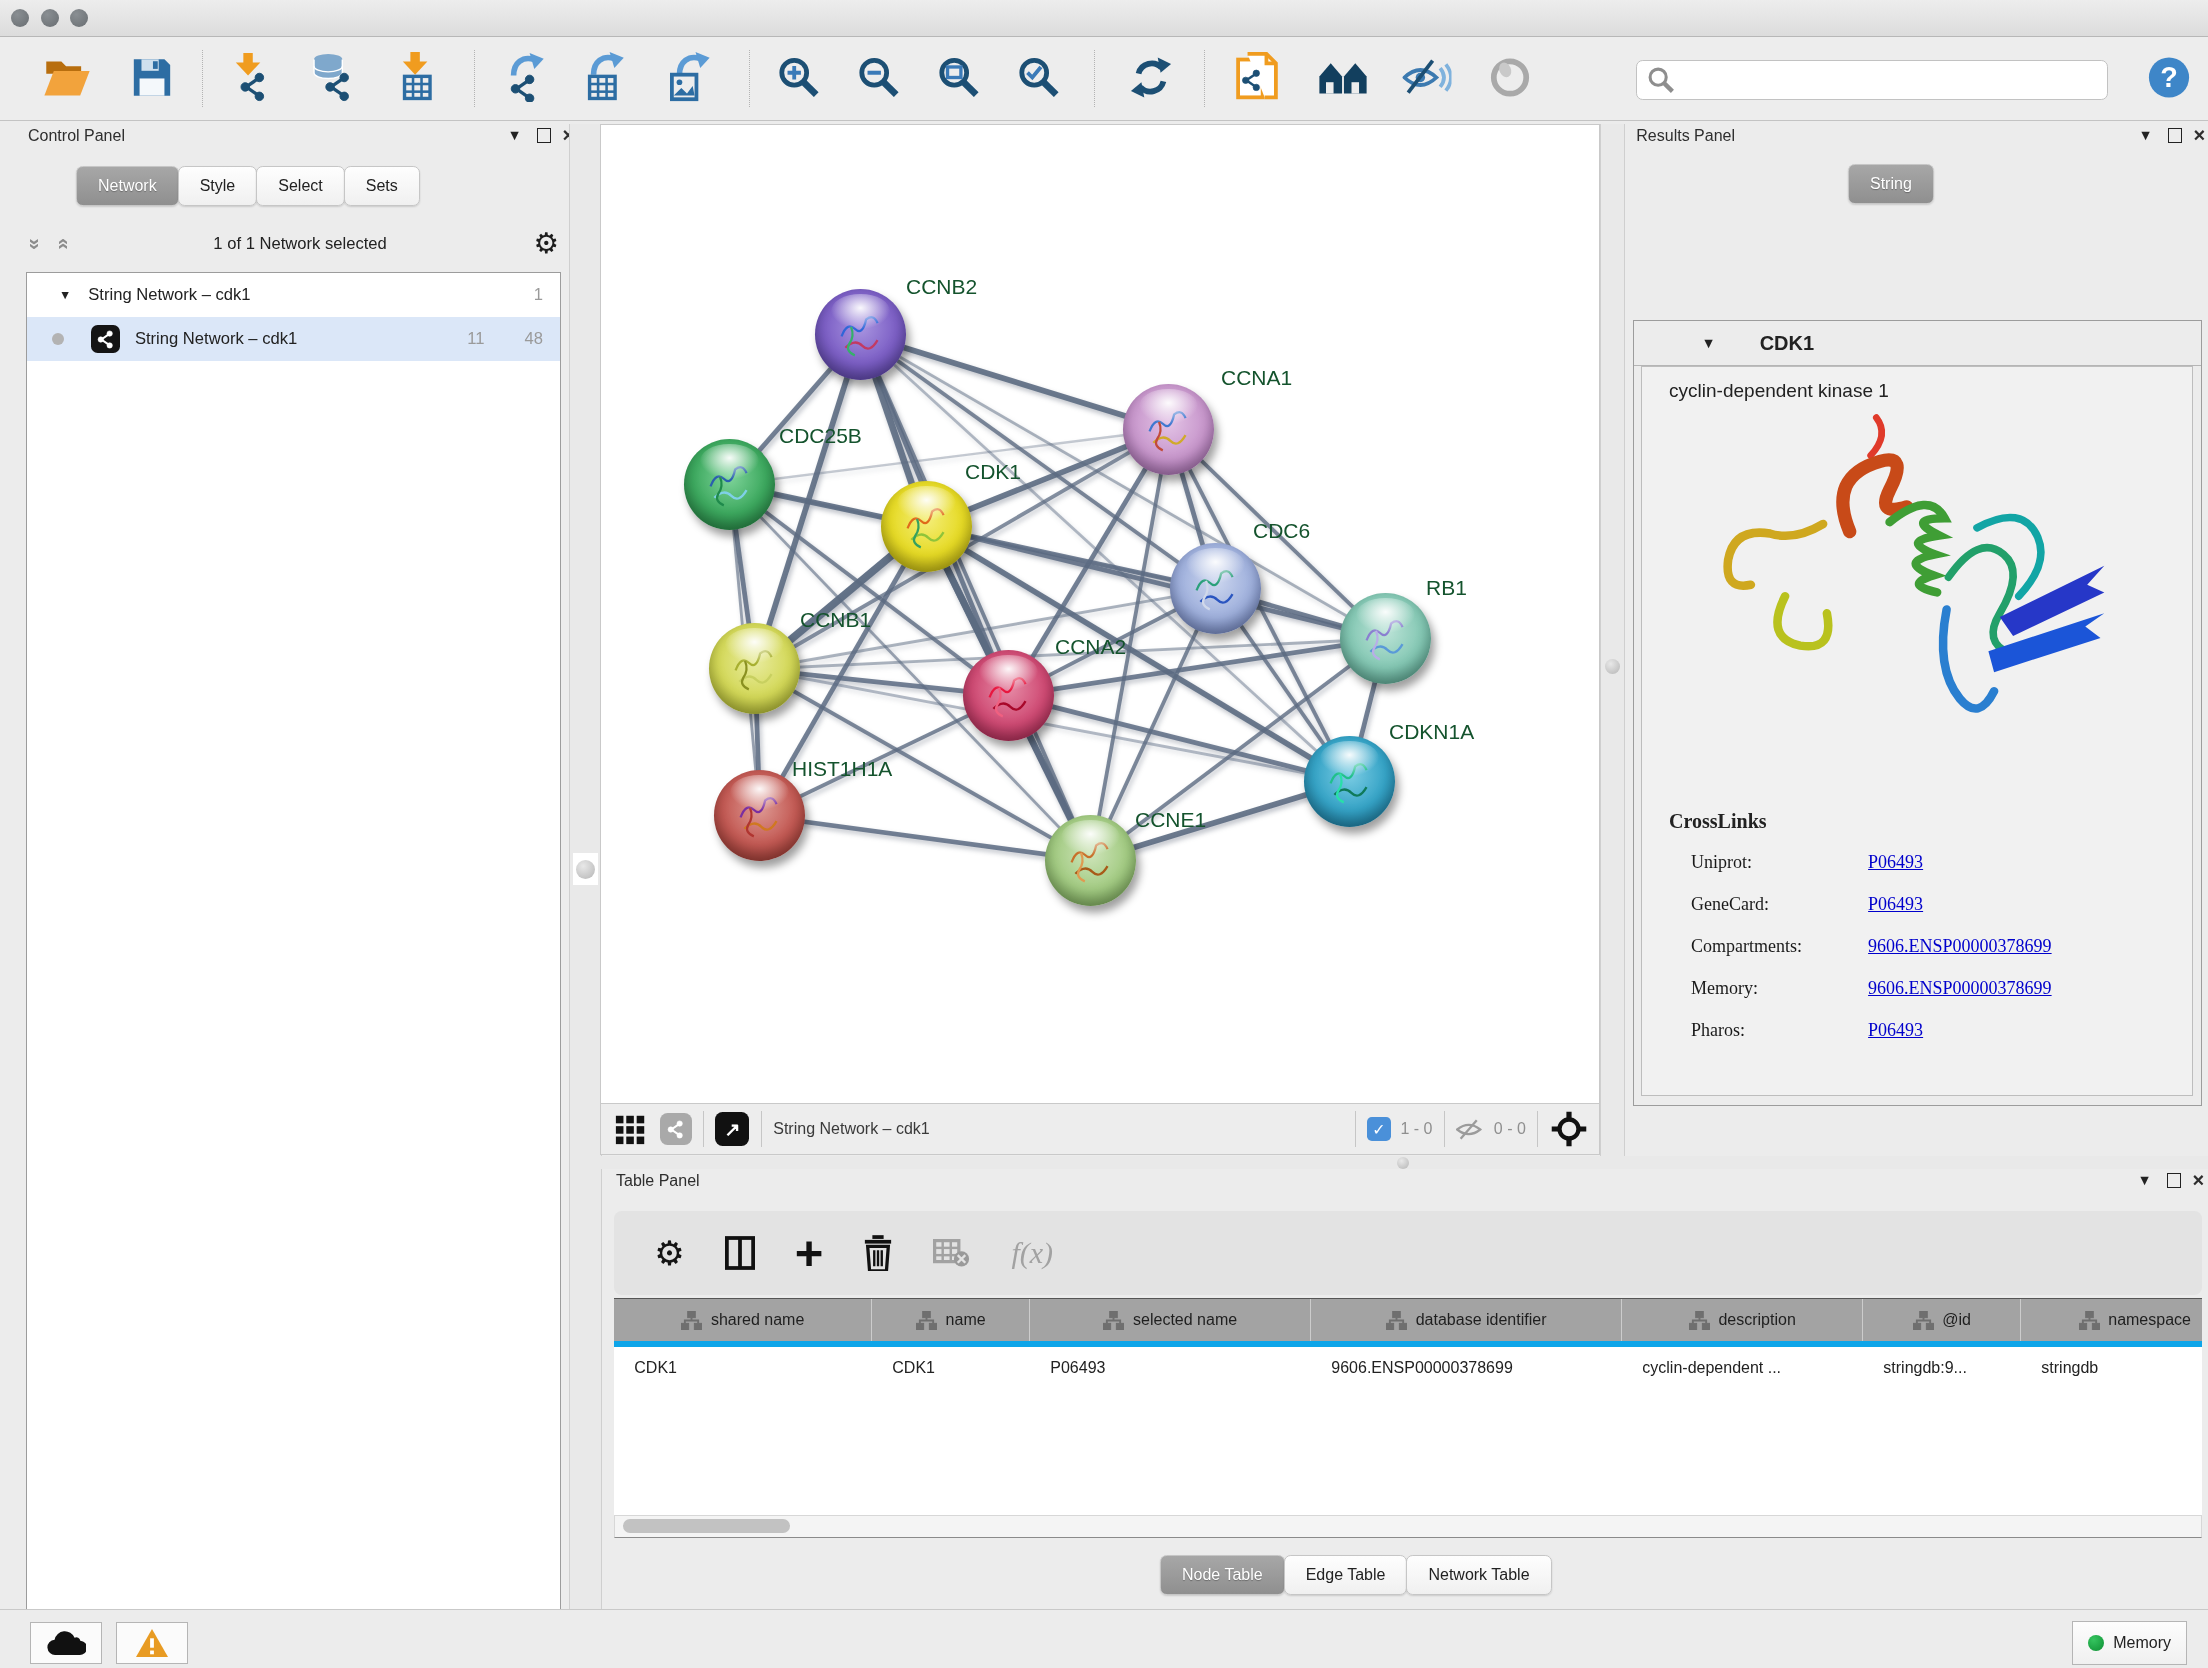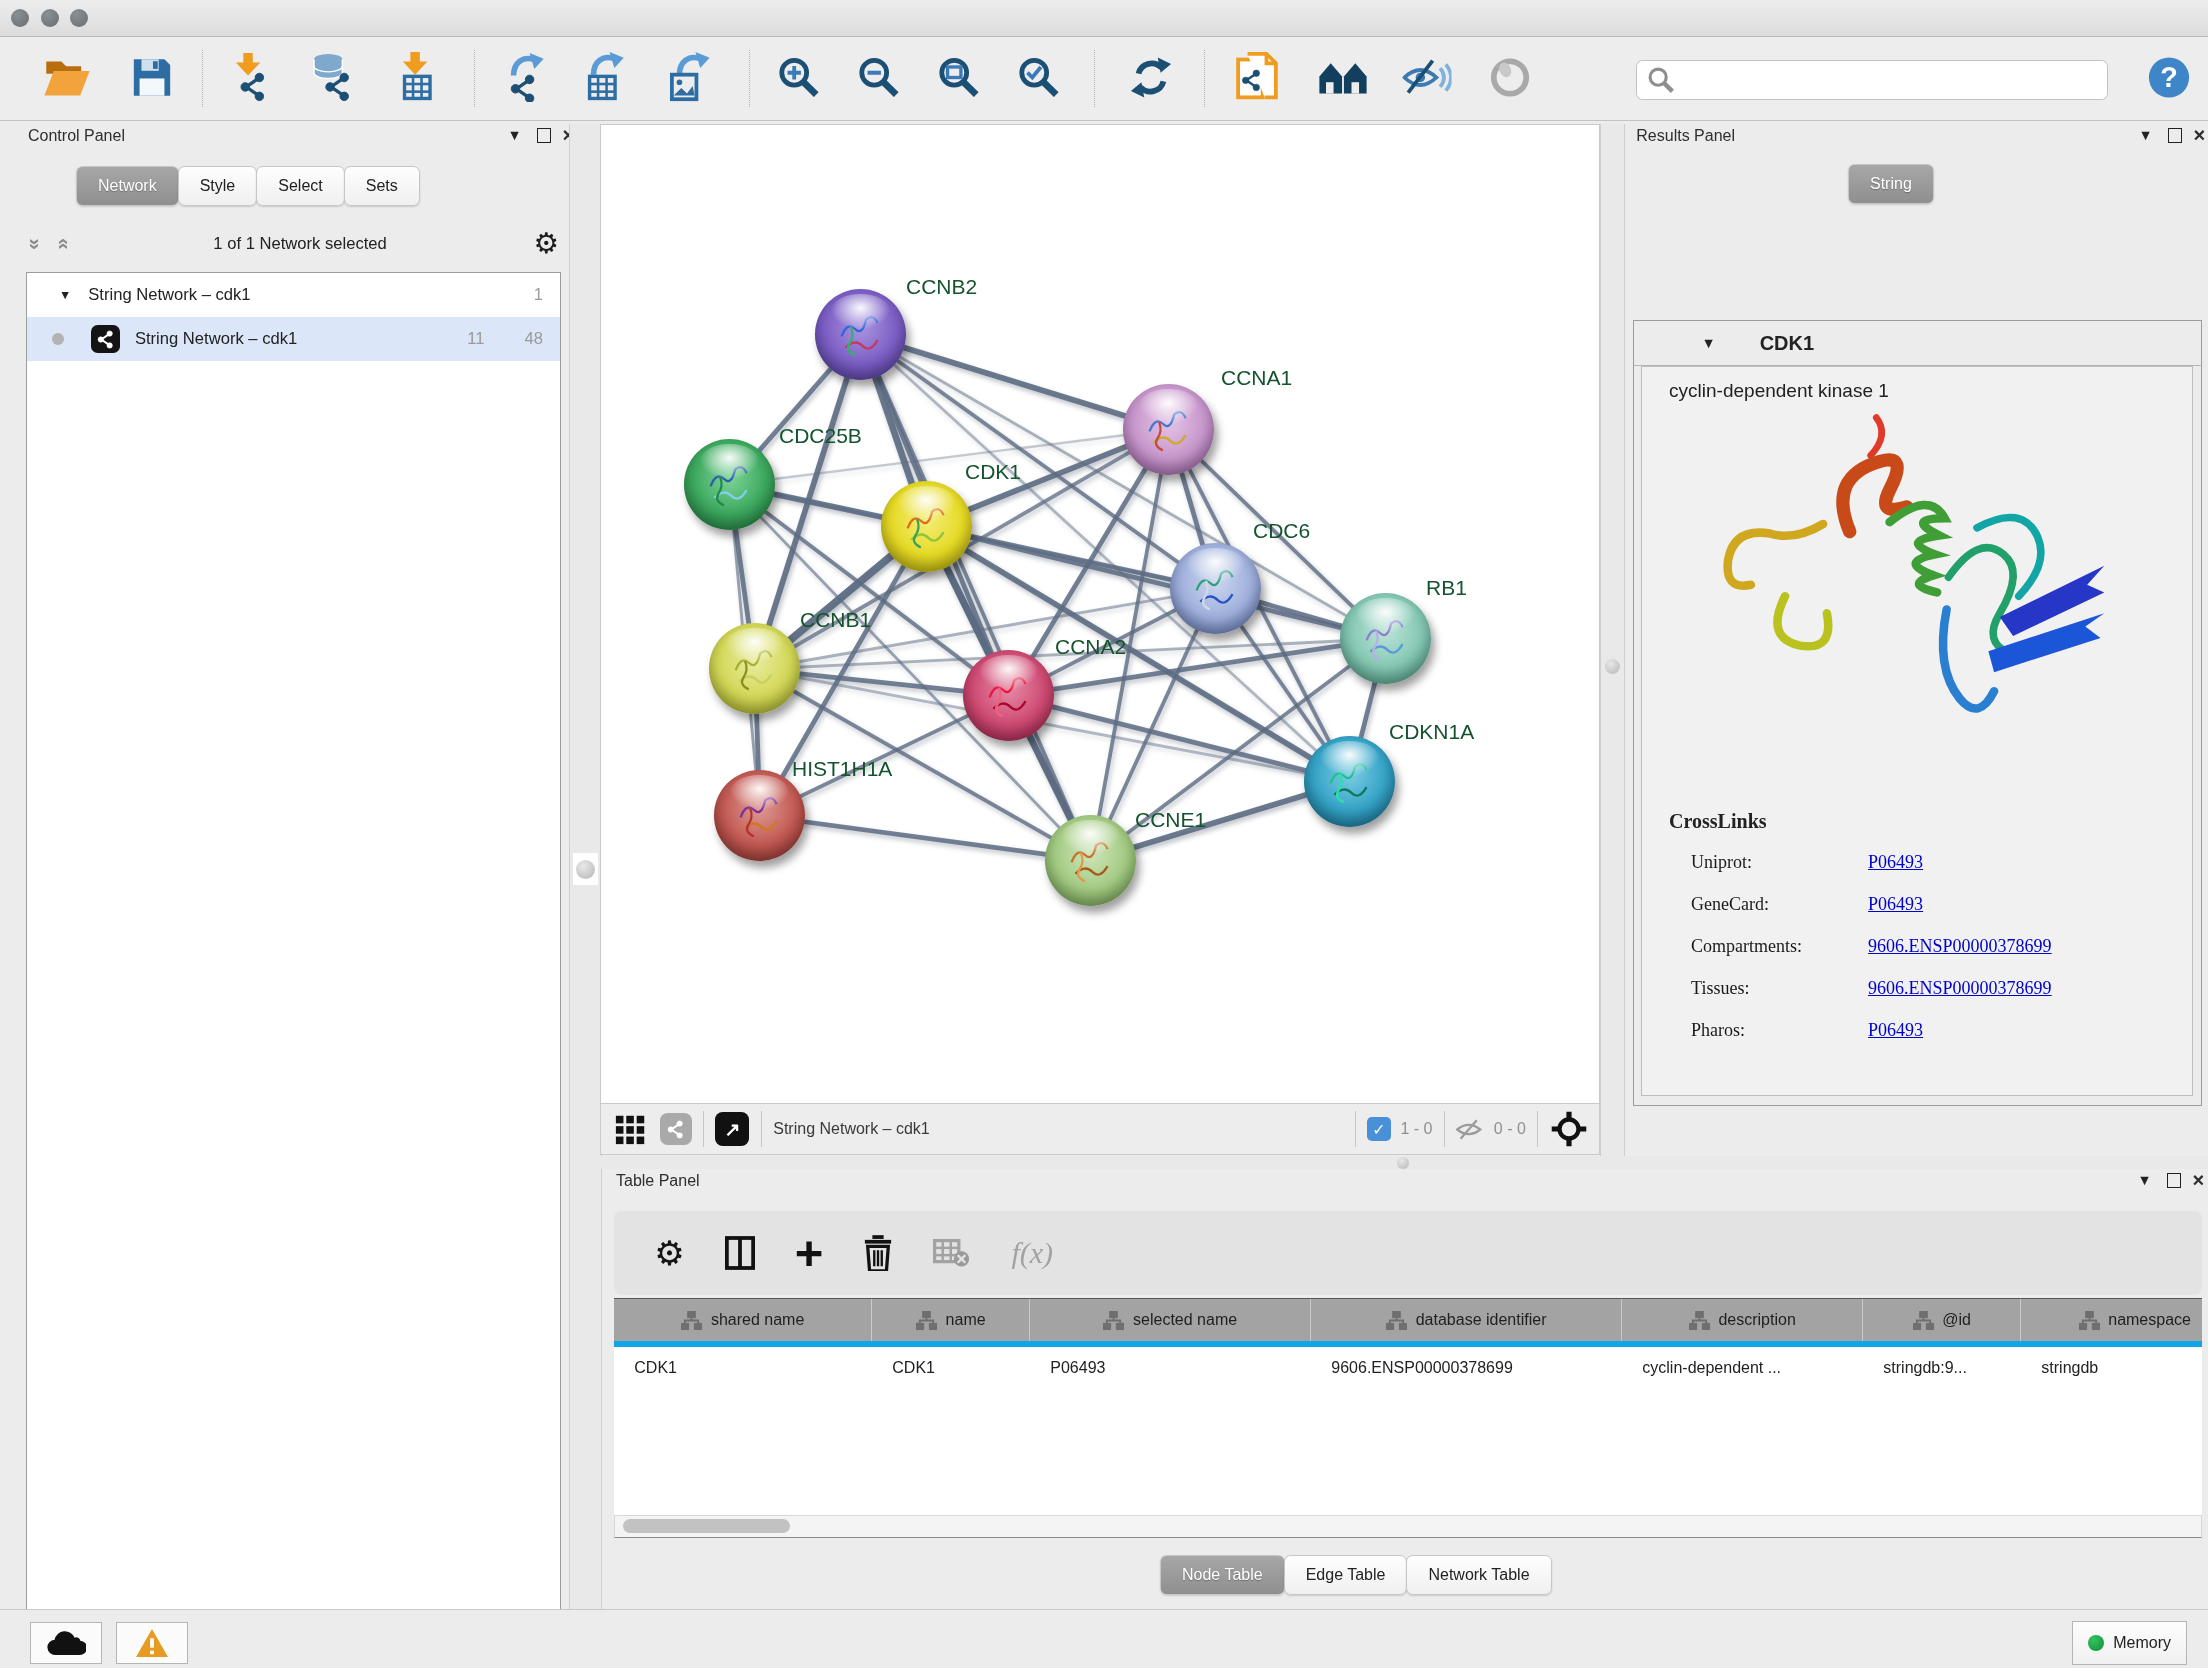--- a/index.html
+++ b/index.html
@@ -540,21 +540,21 @@
           </div>
           <div class="xl-row serif">
             <span class="xl-label">GeneCard:</span>
             <a class="xl-link">P06493</a>
           </div>
           <div class="xl-row serif">
             <span class="xl-label">Compartments:</span>
             <a class="xl-link">9606.ENSP00000378699</a>
           </div>
           <div class="xl-row serif">
-            <span class="xl-label">Tissues:</span>
+            <span class="xl-label">Memory:</span>
             <a class="xl-link">9606.ENSP00000378699</a>
           </div>
           <div class="xl-row serif">
             <span class="xl-label">Pharos:</span>
             <a class="xl-link">P06493</a>
           </div>
         </div>
     </div>
   </div>
 </div>

